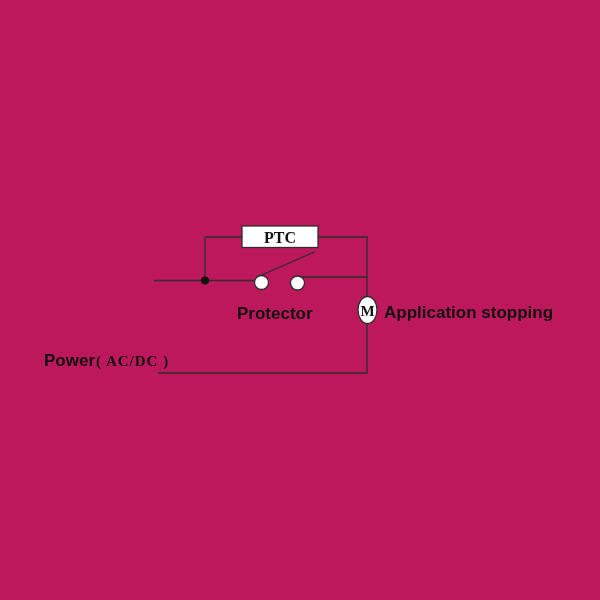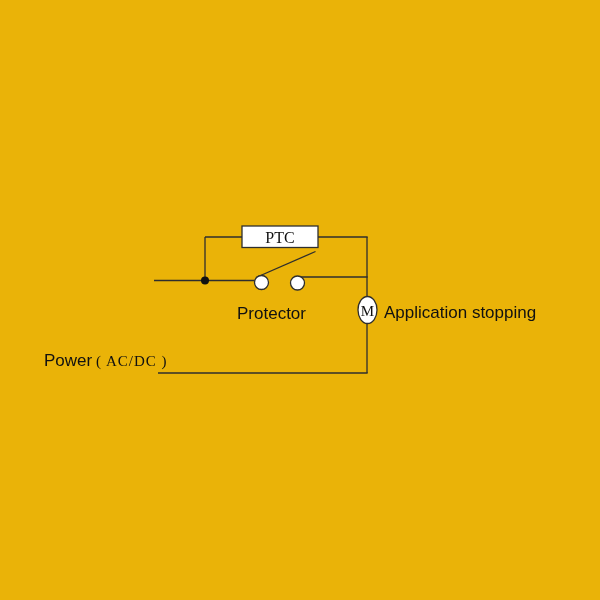--- a/index.html
+++ b/index.html
@@ -4,22 +4,23 @@
 <style>
   html, body {
     margin: 0;
     padding: 0;
     background: #ffffff;
   }
   .canvas {
     position: relative;
     width: 600px;
     height: 600px;
-    background: #eab308;
+    background: #be185d;
     overflow: hidden;
+    font-weight: bold;
   }
   svg {
     display: block;
   }
   .wire {
     stroke: #2e2e2e;
     stroke-width: 1.3;
     fill: none;
   }
   .symbol {

